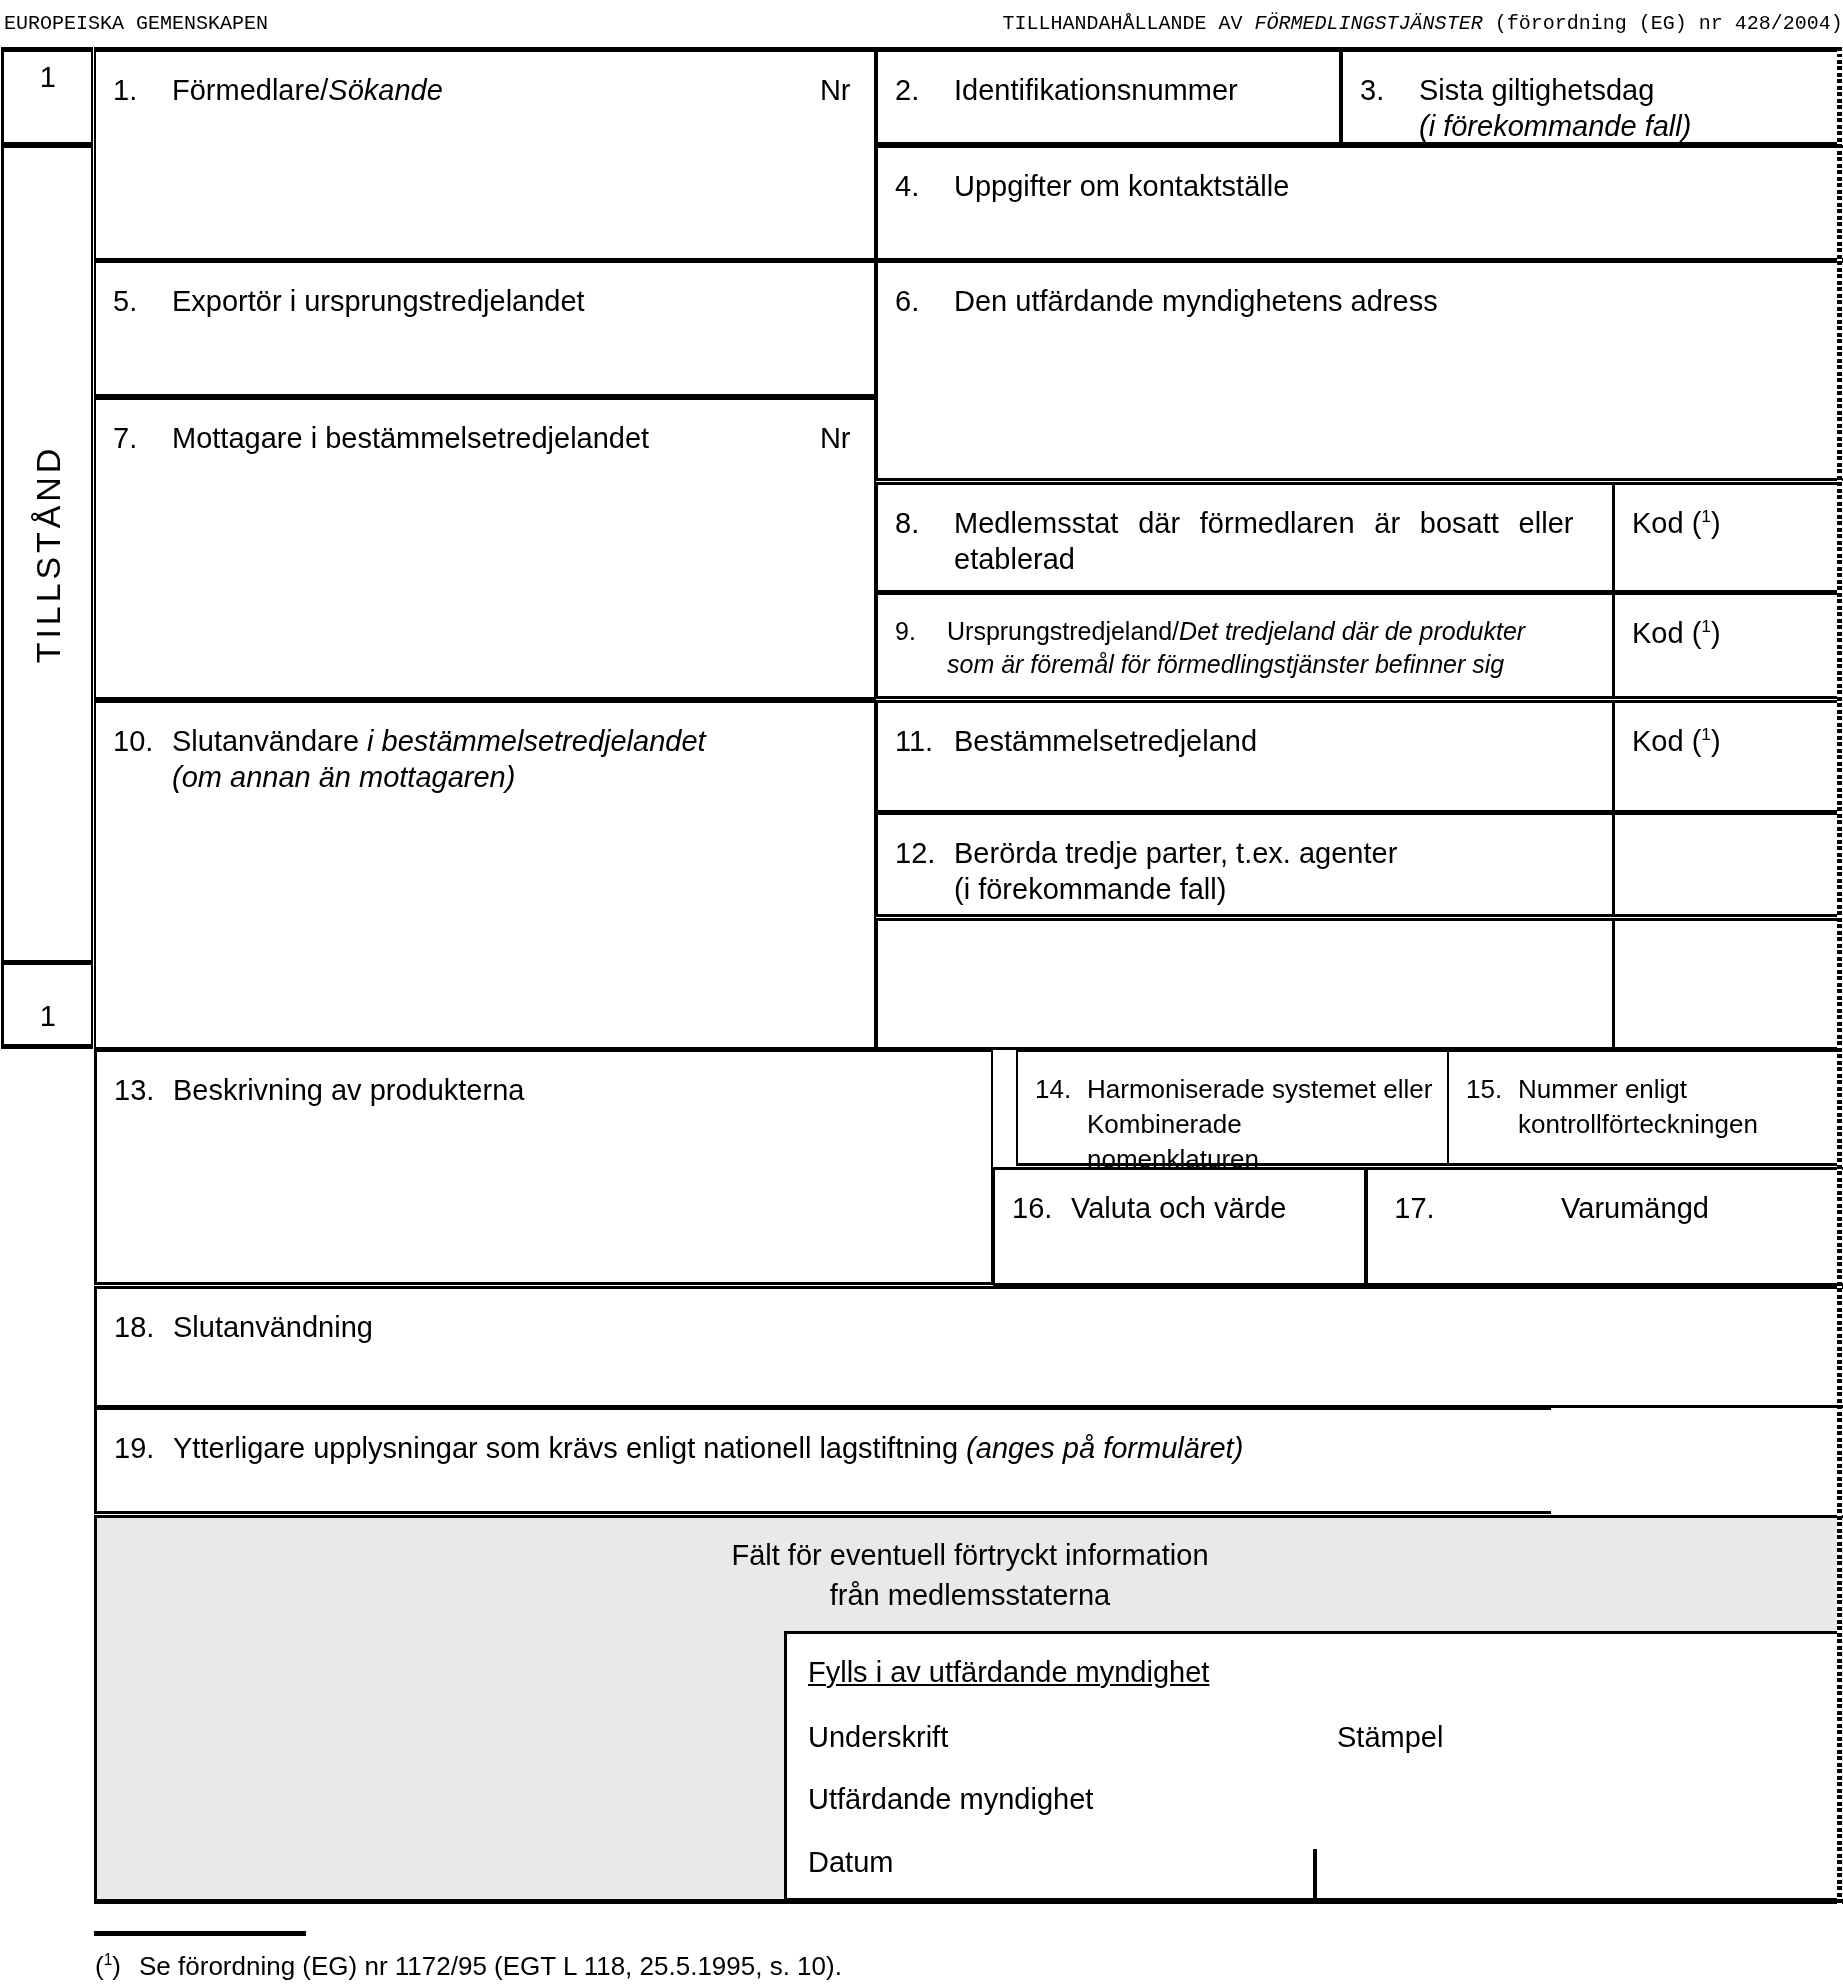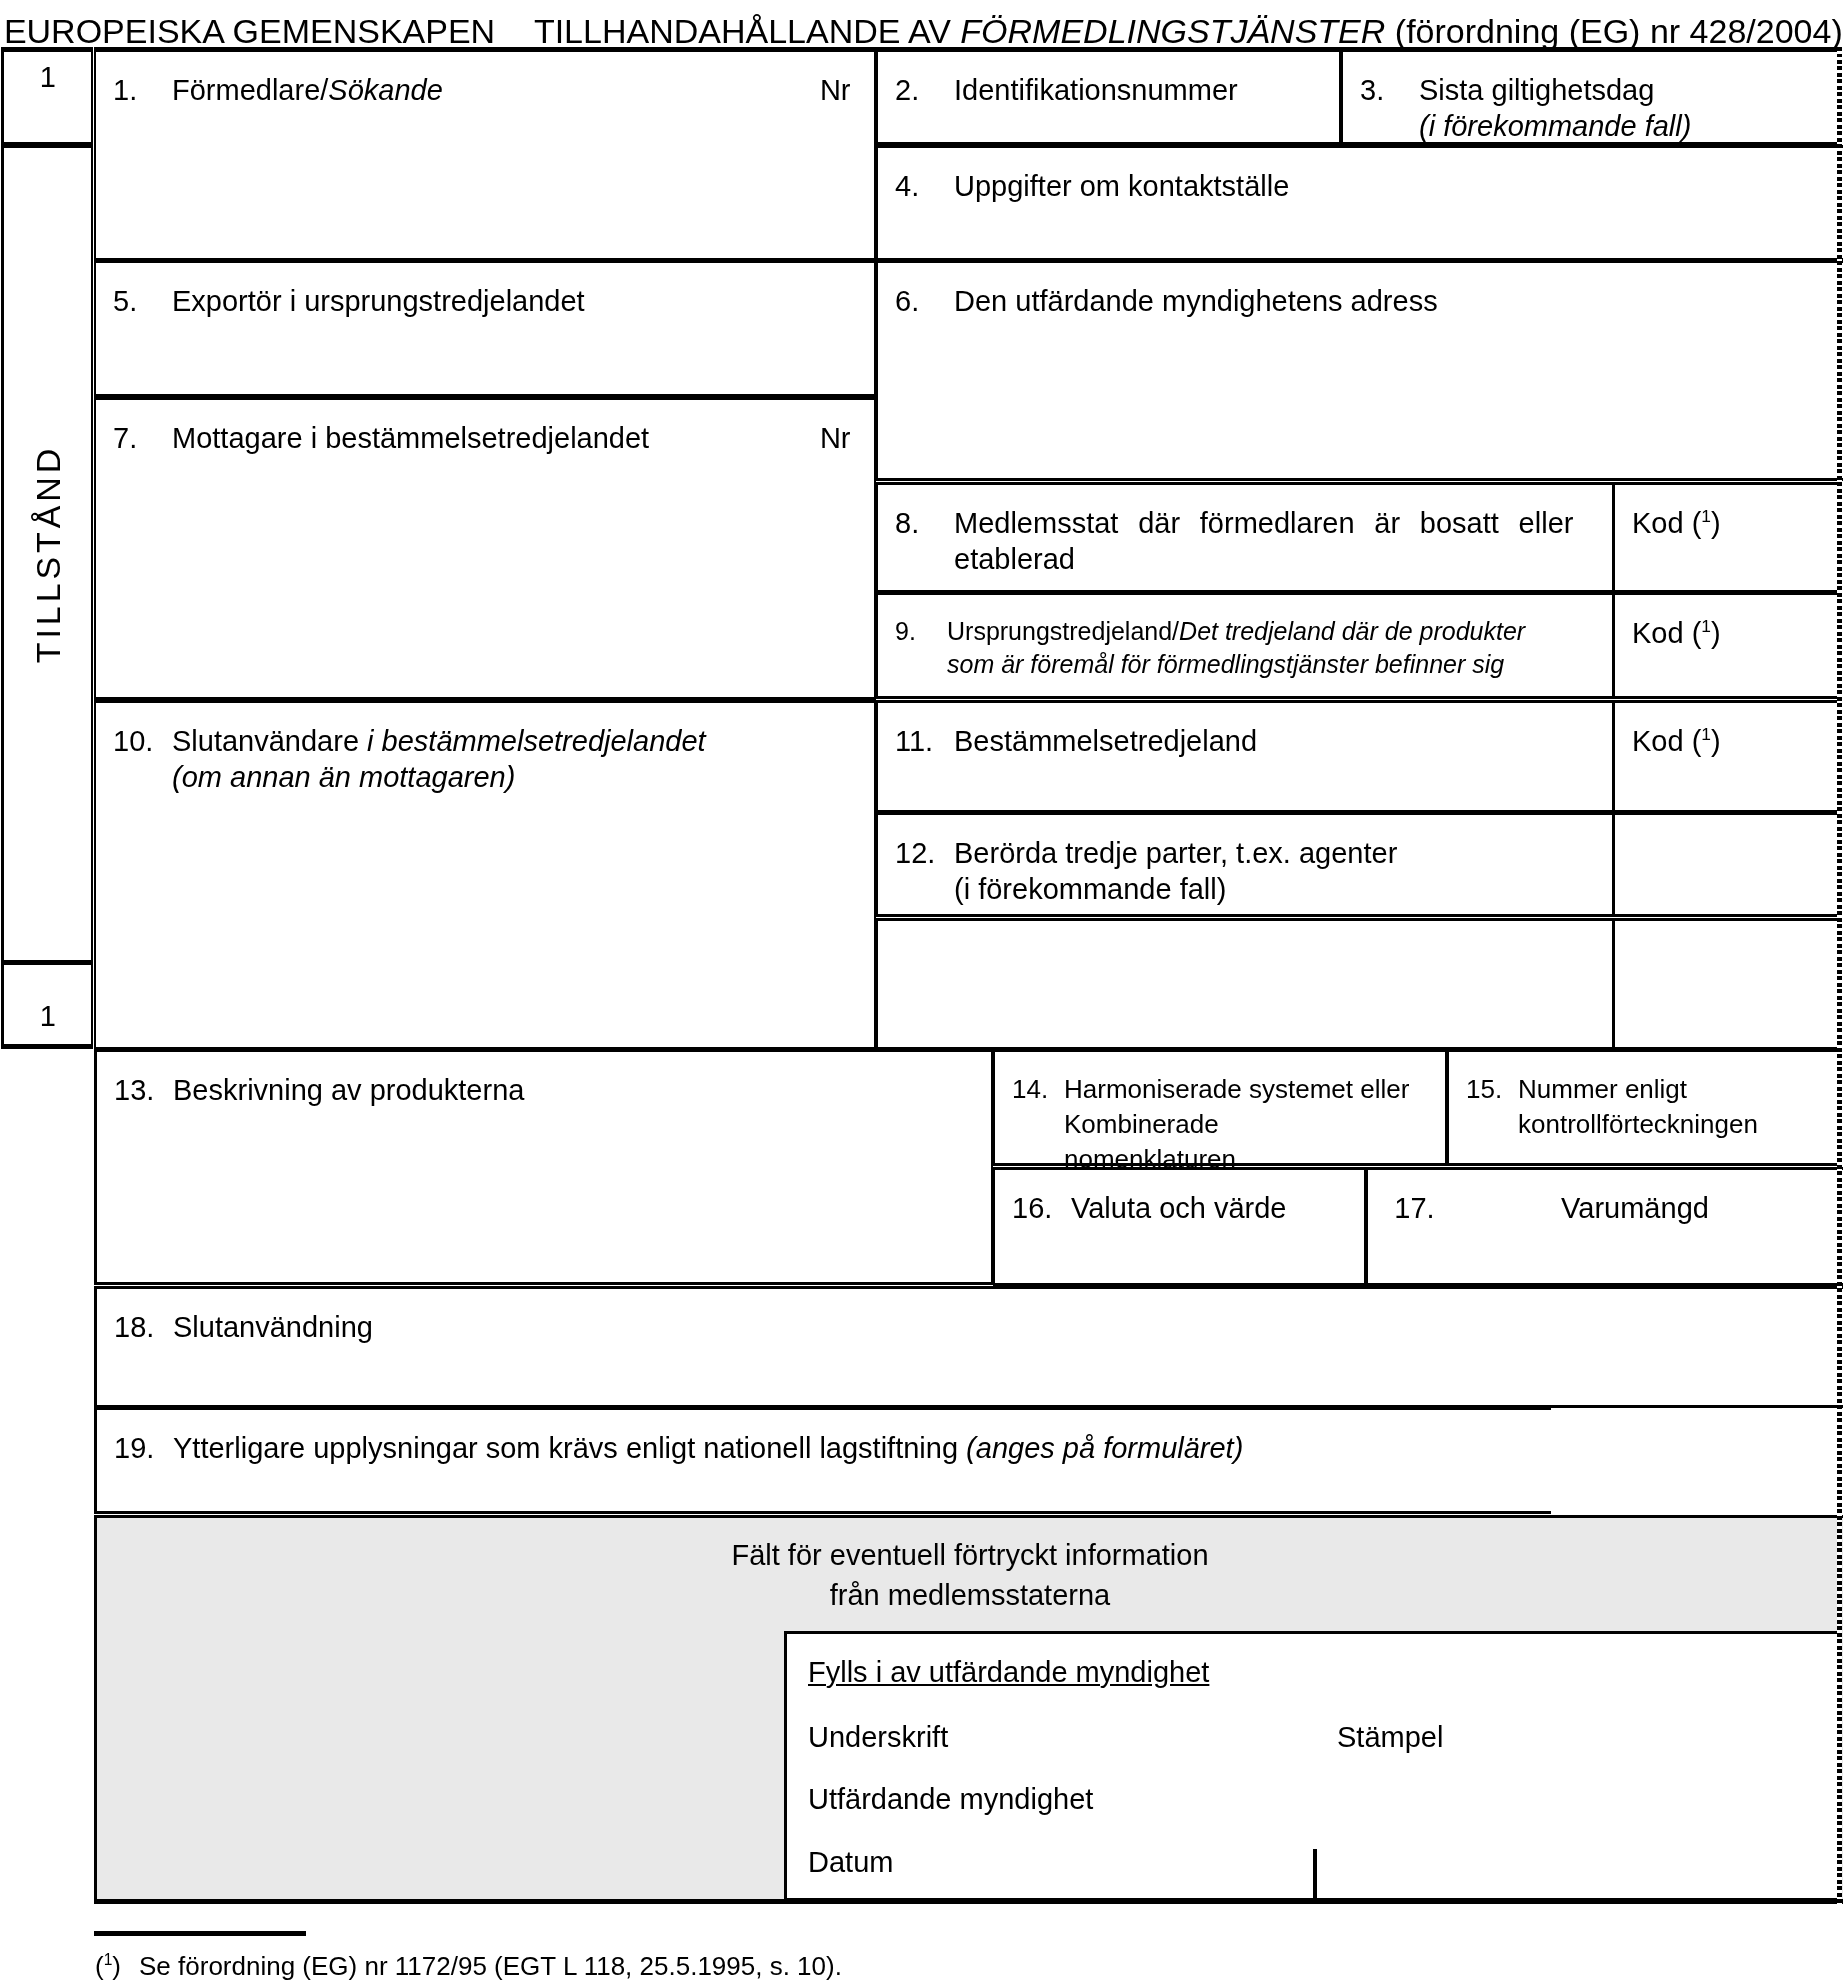--- a/index.html
+++ b/index.html
@@ -1,18 +1,18 @@
 <!DOCTYPE html>
 <html style="font-size:10.4px"><head>
 <meta charset="utf-8">
 <style>
   html,body{margin:0;padding:0;background:#ffffff;}
   #page{position:relative;width:1844px;height:1985px;background:#ffffff;
         font-family:"Liberation Sans",sans-serif;color:#000;overflow:hidden;}
-  .hdr{position:absolute;top:11px;font-size:34px;line-height:40px;white-space:nowrap;}
+  .hdr{position:absolute;top:4px;font-size:20px;line-height:40px;white-space:nowrap;font-family:Liberation Mono, monospace;}
   .hdr-left{left:3.9px;}
   .hdr-title{right:1.3px;}
   .cell{position:absolute;box-sizing:border-box;border:2px solid #000;
         border-top-width:3.3px;border-bottom-width:3.3px;background:#fff;
         padding:19.5px 17px;font-size:29px;line-height:36px;}
   .edge-t{border-top-width:5.2px;}
   .edge-l{border-left-width:3.9px;}
   .edge-b{border-bottom-width:5.2px;}
   .edge-r{border-right:none;}
   .grey{background:#e9e9e9;}
@@ -155,21 +155,21 @@
 
   <div class="cell" style="left:876px;top:918px;width:738px;height:132px;"></div>
   <div class="cell edge-r" style="left:1613px;top:918px;width:229px;height:132px;"></div>
 
   <div class="cell edge-l" style="left:94px;top:1049px;width:899px;height:236px;">
     <div class="f">
         <span class="num">13.</span>
         <span class="lbl">Beskrivning av produkterna</span>
       </div>
   </div>
-  <div class="cell small" style="left:993px;top:1049px;width:454px;height:117px;">
+  <div class="cell small" style="left:1016px;top:1049px;width:454px;height:117px;">
     <div class="f">
         <span class="num">14.</span>
         <span class="lbl"><span>Harmoniserade systemet eller</span><br><span class="sp2">Kombinerade nomenklaturen</span><br><span>Kod </span><i>(i förekommande fall)</i></span>
       </div>
   </div>
   <div class="cell small edge-r" style="left:1447px;top:1049px;width:395px;height:117px;">
     <div class="f">
         <span class="num">15.</span>
         <span class="lbl">Nummer enligt kontrollförteckningen</span>
       </div>

